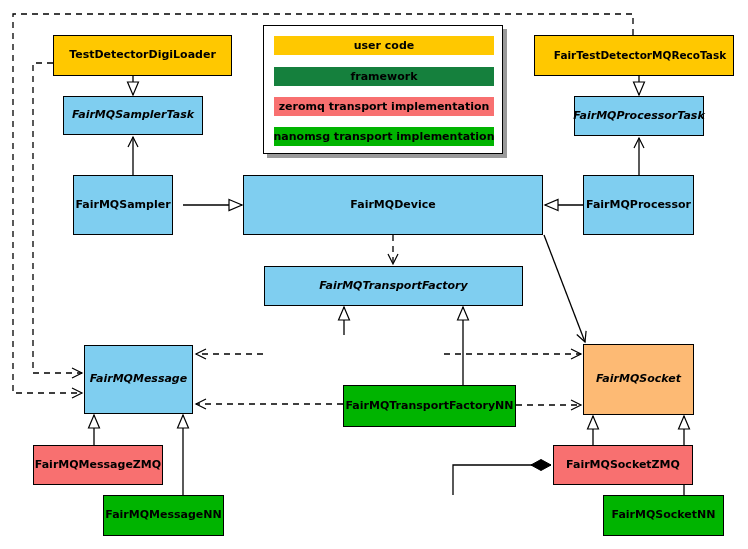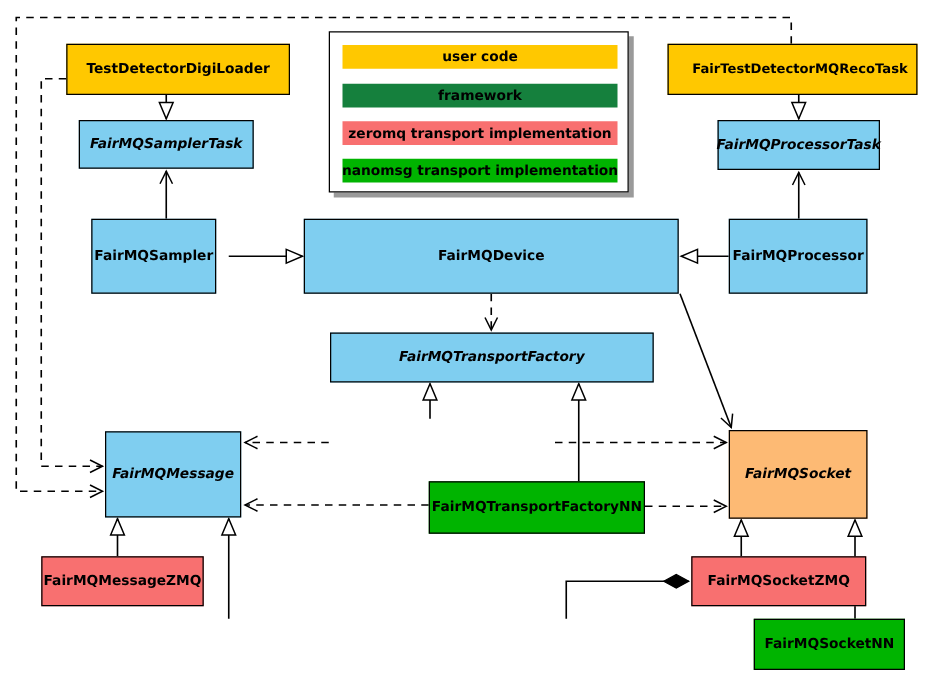--- a/index.html
+++ b/index.html
@@ -104,16 +104,17 @@
   <div class="node abstract" id="n-samplertask" style="background: rgb(127, 206, 240);">FairMQSamplerTask</div>
   <div class="node abstract" id="n-proctask" style="background: rgb(127, 206, 240);">FairMQProcessorTask</div>
   <div class="node" id="n-sampler" style="background: rgb(127, 206, 240);">FairMQSampler</div>
   <div class="node" id="n-device" style="background: rgb(127, 206, 240);">FairMQDevice</div>
   <div class="node" id="n-processor" style="background: rgb(127, 206, 240);">FairMQProcessor</div>
   <div class="node abstract" id="n-factory" style="background: rgb(127, 206, 240);">FairMQTransportFactory</div>
   <div class="node" id="n-factorynn" style="background: rgb(0, 180, 0);">FairMQTransportFactoryNN</div>
   <div class="node abstract" id="n-message" style="background: rgb(127, 206, 240);">FairMQMessage</div>
   <div class="node abstract" id="n-socket" style="background: #fdba74;">FairMQSocket</div>
   <div class="node" id="n-msgzmq" style="background: rgb(248, 112, 112);">FairMQMessageZMQ</div>
+  <div class="node" id="n-msgnn" style="background: rgb(0, 180, 0);">FairMQMessageNN</div>
   <div class="node" id="n-sockzmq" style="background: rgb(248, 112, 112);">FairMQSocketZMQ</div>
   <div class="node" id="n-socknn" style="background: rgb(0, 180, 0);">FairMQSocketNN</div>
 
 </div>
 
 </body></html>

